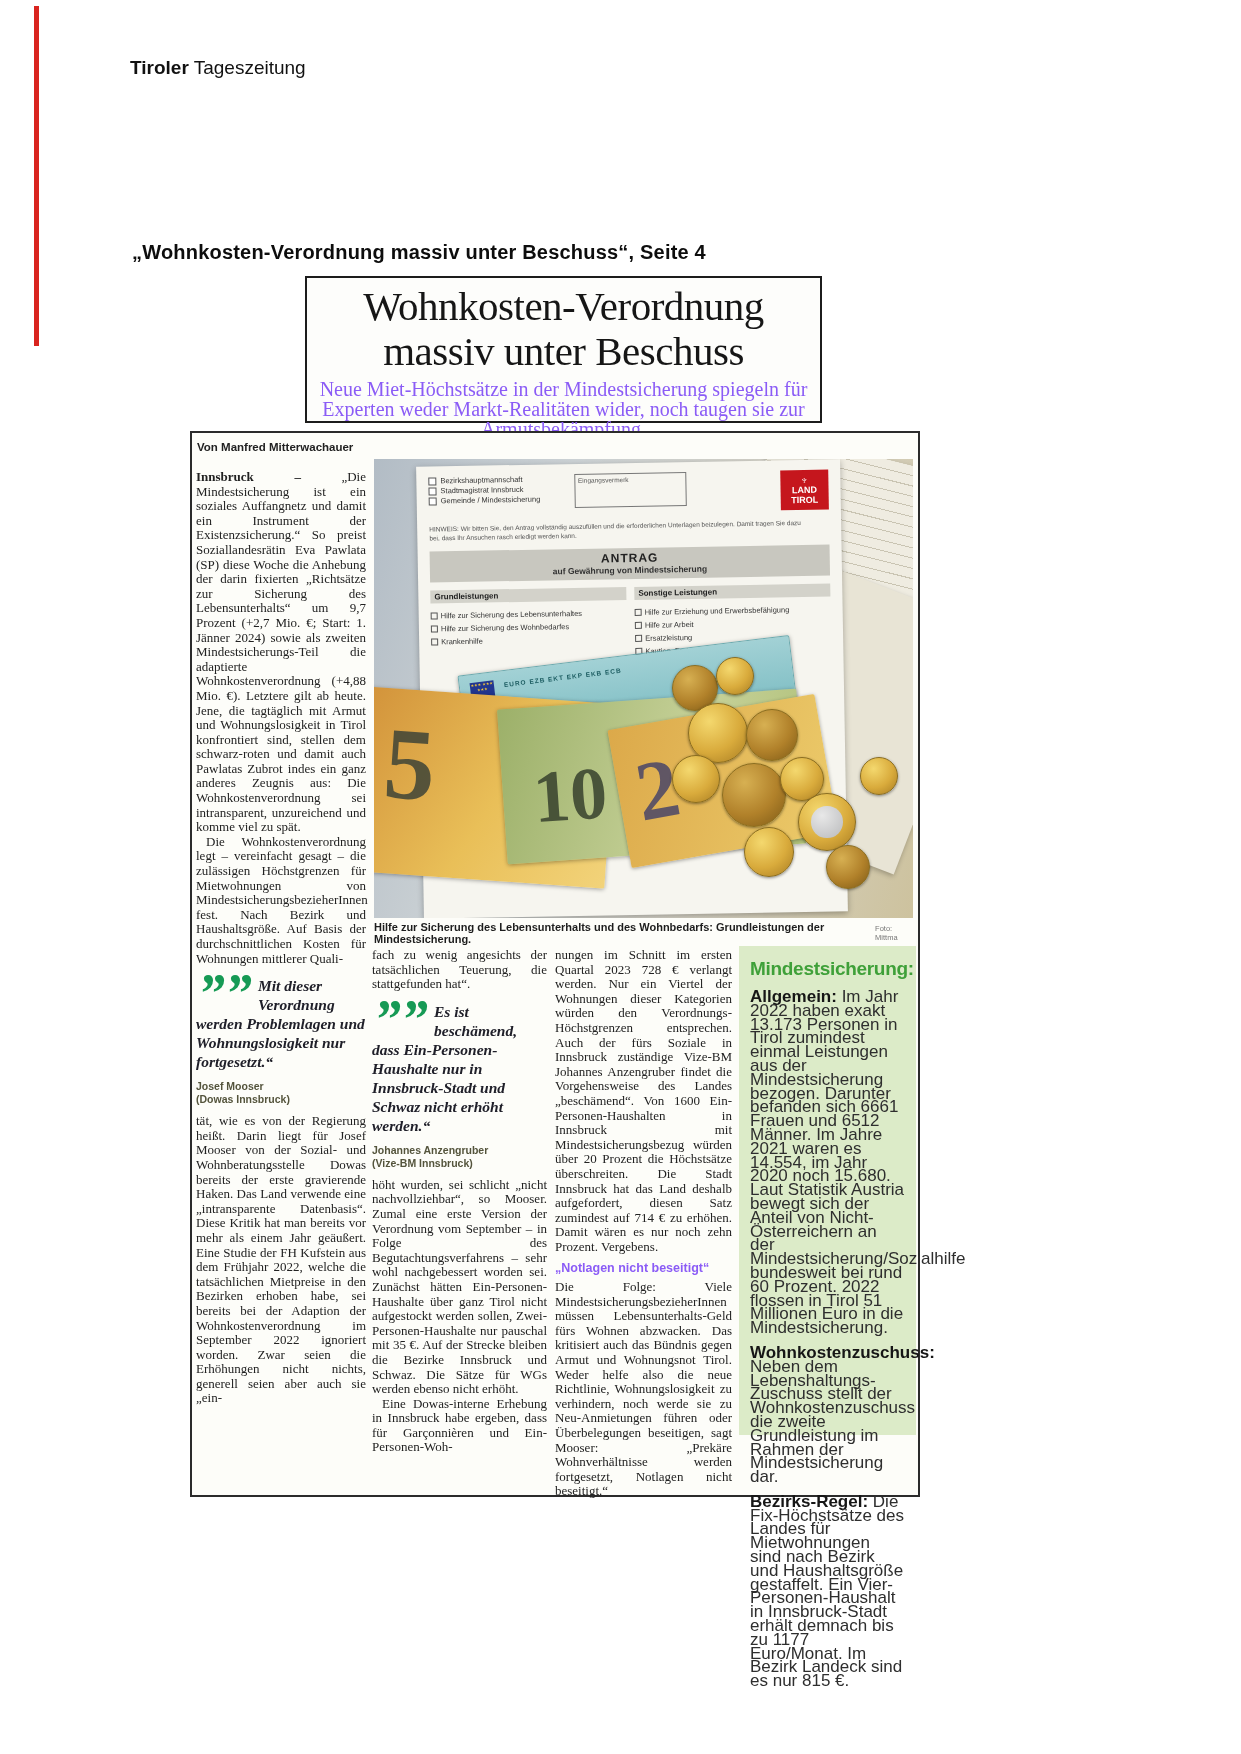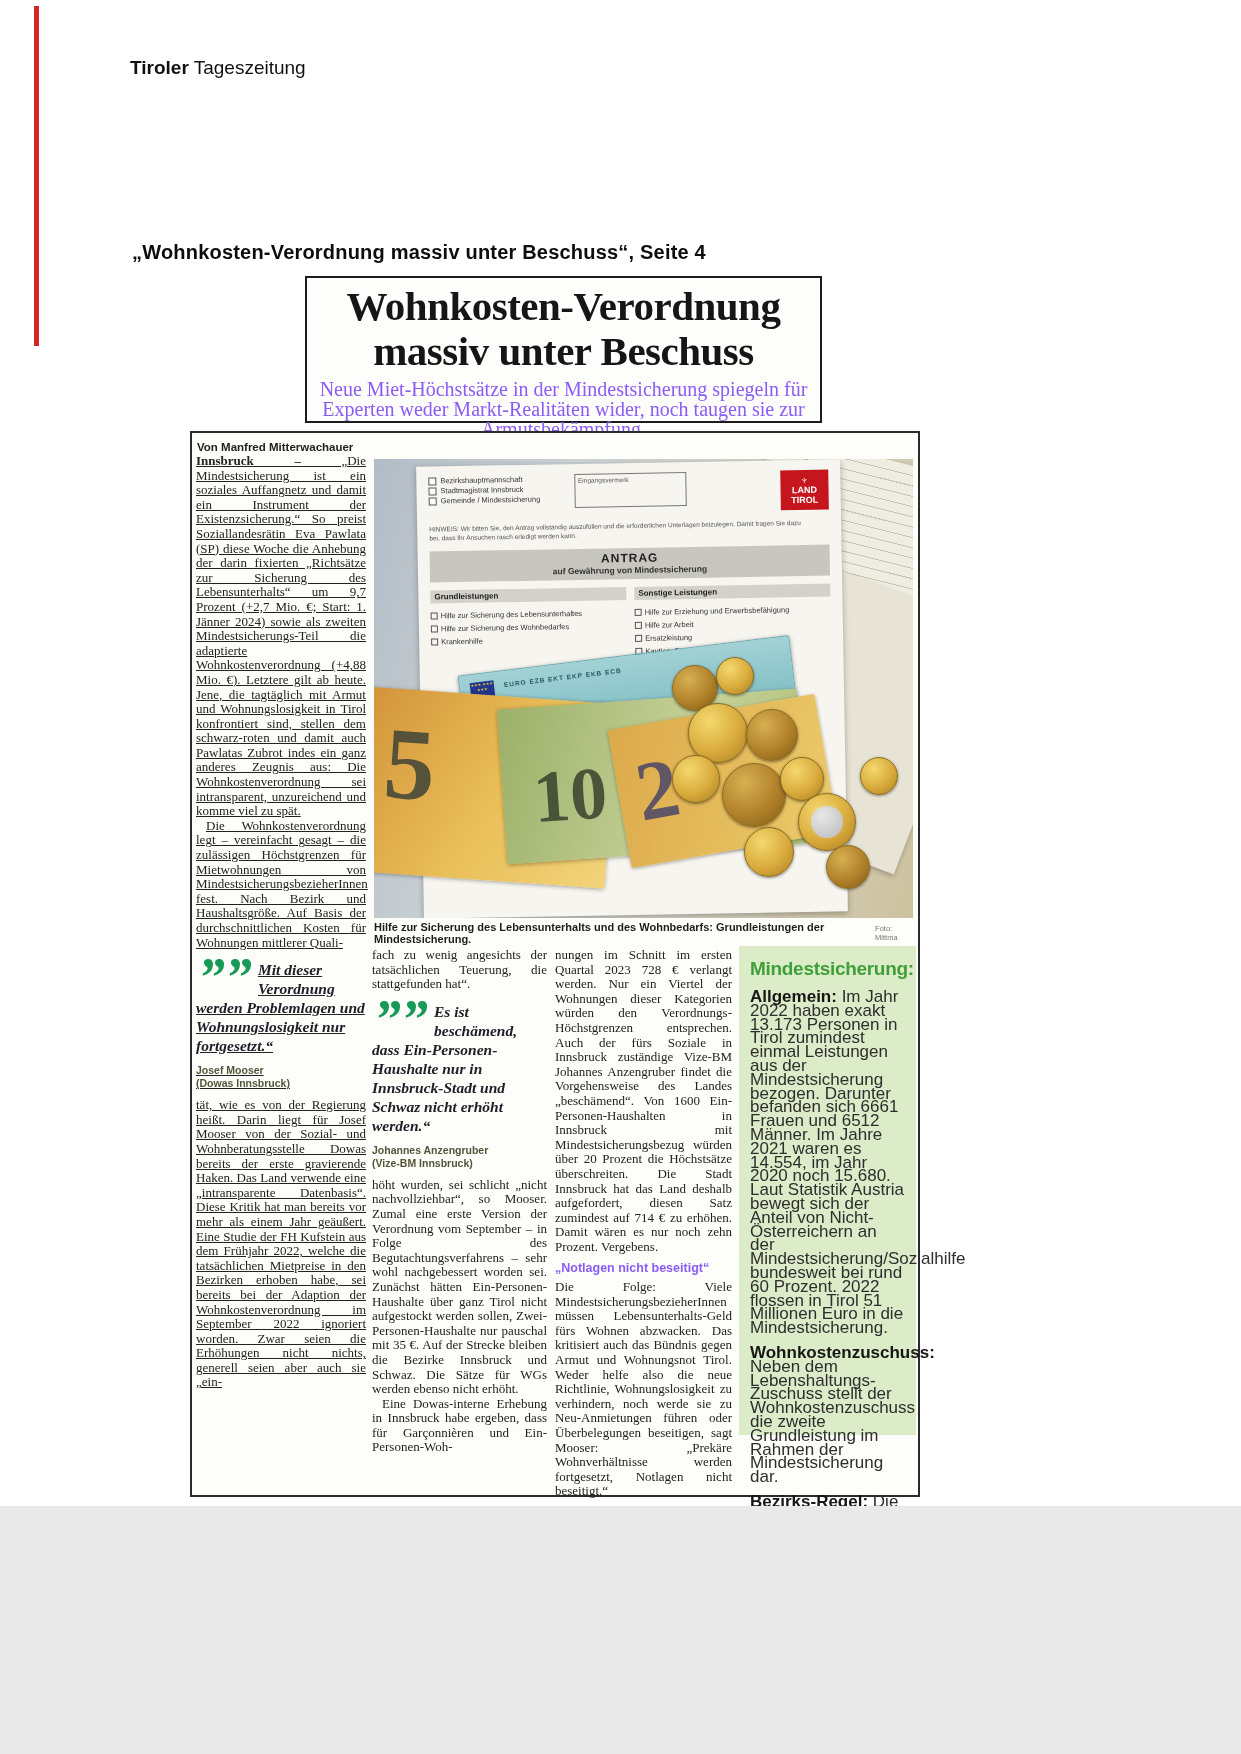--- a/index.html
+++ b/index.html
@@ -1,39 +1,39 @@
 <!DOCTYPE html>
 <html lang="de"><head>
 <meta charset="utf-8">
 <style>
   html,body{margin:0;padding:0;background:#e9e9e9;}
-  .page{position:relative;width:1241px;height:1506px;background:#ffffff;overflow:hidden;
+  .page{position:relative;width:1241px;height:1754px;background:#ffffff;overflow:hidden;
         font-family:"Liberation Sans",sans-serif;color:#1a1a1a;}
   .abs{position:absolute;}
   
   .red-bar{left:34px;top:6px;width:5px;height:340px;background:#d9241f;}
   .brand{left:130px;top:57px;font-size:19px;color:#111;}
   .brand b{font-weight:bold;}
   .link-head{left:132px;top:241px;font-size:20px;font-weight:bold;color:#0d0d0d;letter-spacing:.2px;}
   
   .head-box{left:305px;top:276px;width:517px;height:147px;border:2px solid #1c1c1c;background:#fdfdfb;
             text-align:center;box-sizing:border-box;}
-  .head-box h1{margin:6px 0 0 0;font-family:"Liberation Serif",serif;font-weight:bold;
+  .head-box h1{margin:6px 0 0 0;font-family:"Liberation Serif",serif;font-weight:normal;
                font-size:41px;line-height:45px;color:#161616;letter-spacing:-.5px;}
   .head-sub{margin-top:5px;font-family:"Liberation Serif",serif;font-size:20px;line-height:20px;
             color:#8b5cf6;padding:0 10px;}
   
   .frame{left:190px;top:431px;width:730px;height:1066px;border:2px solid #2b2b2b;background:#fdfdf9;box-sizing:border-box;}
   .byline{left:197px;top:441px;font-size:11.5px;font-weight:bold;color:#222;}
   
   .ncol{font-family:"Liberation Serif",serif;font-size:13px;line-height:14.6px;color:#222;
         text-align:justify;hyphens:auto;-webkit-hyphens:auto;}
   .ncol p{margin:0;}
   .ncol p + p{text-indent:10px;}
-  .col1{left:196px;top:454px;width:170px;text-decoration:underline;}
+  .col1{left:196px;top:470px;width:170px;}
   .col2{left:372px;top:948px;width:175px;}
   .col3{left:555px;top:948px;width:177px;}
   .lead{font-weight:bold;}
   .subhead2{font-family:"Liberation Sans",sans-serif;font-weight:bold;font-size:12.5px;
             margin:7px 0 4px 0 !important;text-indent:0 !important;text-align:left;color:#8b5cf6;}
   
   .pull{margin:10px 0 8px 0;}
   .pq-text{font-family:"Liberation Serif",serif;font-style:italic;font-weight:bold;
            font-size:15.5px;line-height:19px;color:#20202a;text-align:left;text-indent:0 !important;}
   .qicon{float:left;font-family:"Liberation Serif",serif;font-size:54px;line-height:30px;

